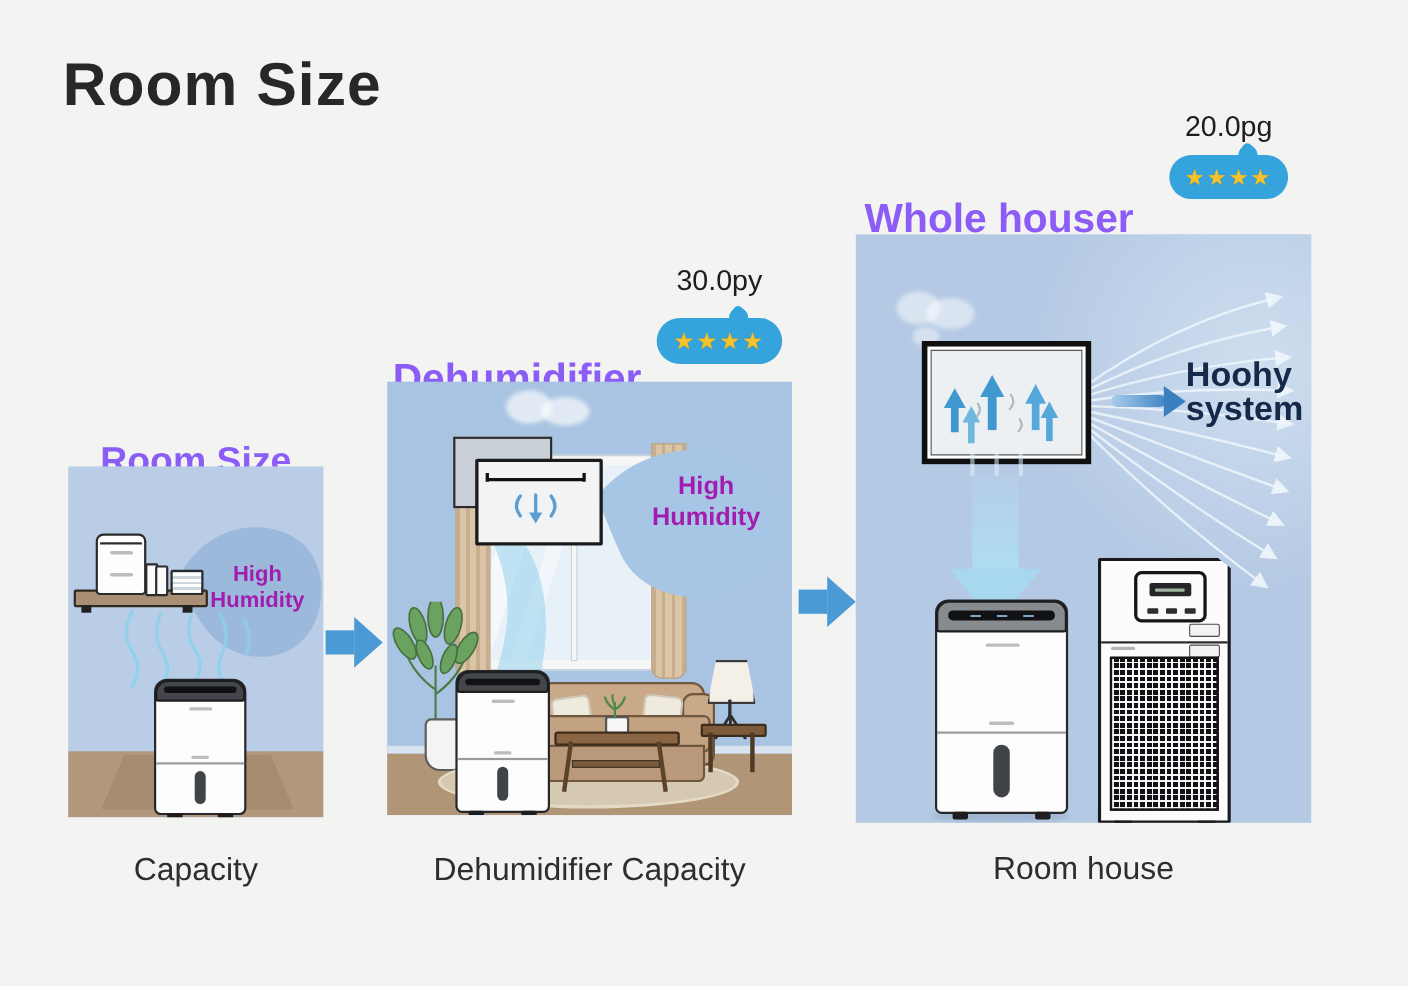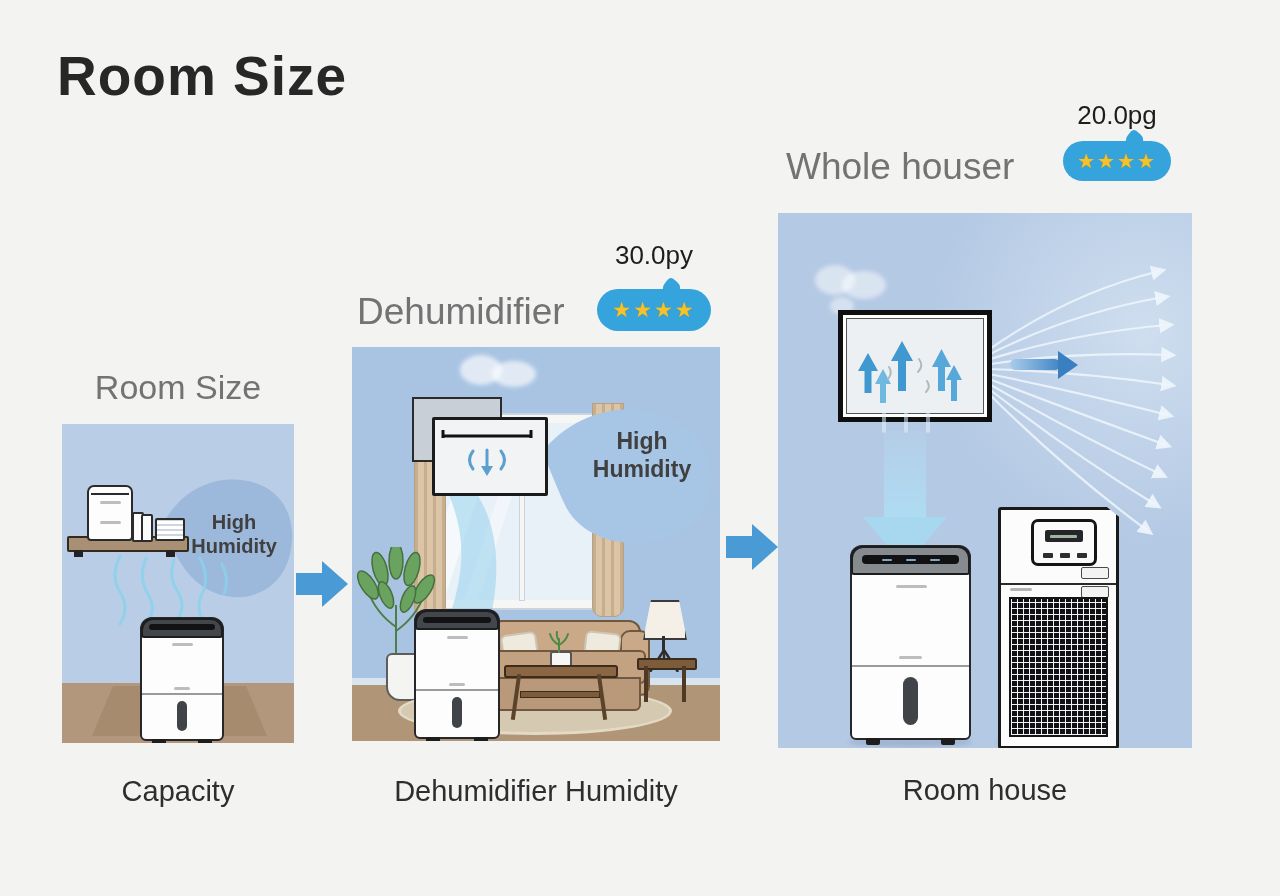--- a/index.html
+++ b/index.html
@@ -6,21 +6,21 @@
   body{
     width:1280px;height:896px;position:relative;overflow:hidden;
     background:#f3f3f2;
     font-family:"Liberation Sans","DejaVu Sans",sans-serif;
     color:#262626;
   }
   .abs{position:absolute;}
 
   
   .main-title{left:57px;top:44px;font-size:55px;font-weight:bold;color:#272727;letter-spacing:1px;}
-  .stage-heading{font-size:37px;font-weight:normal;color:#737373;white-space:nowrap;}
+  .stage-heading{font-size:37px;font-weight:bold;color:#8b5cf6;white-space:nowrap;margin-top:32px;}
   .caption{font-size:29px;color:#2e2e2e;text-align:center;}
   .rating-label{font-size:26px;color:#1d1d1d;text-align:center;}
 
   
   .badge{background:#35a3dc;border-radius:21px;display:flex;align-items:center;justify-content:center;}
   .badge:before{content:"";position:absolute;top:-9px;left:58%;width:17px;height:17px;background:#35a3dc;
     border-radius:4px 8px 2px 8px;transform:rotate(40deg);}
   .stars{font-size:21px;color:#f5c22b;letter-spacing:2px;line-height:1;
     text-shadow:0 0 1px #c9920d;font-family:"DejaVu Sans",sans-serif;}
 
@@ -35,21 +35,21 @@
   .panel-1{left:62px;top:424px;width:232px;height:319px;background:#b9cde6;}
   .panel-2{left:352px;top:347px;width:368px;height:394px;background:#a9c4e2;}
   .panel-3{left:778px;top:213px;width:414px;height:535px;
     background:radial-gradient(circle 280px at 88% 22%, #cfdeef 0%, rgba(207,222,239,0) 75%),#b4c9e4;}
 
   .floor1{left:0;bottom:0;width:100%;height:60px;background:#b2977c;}
   .floor2{left:0;bottom:0;width:100%;height:56px;background:#b09676;}
   .baseboard{left:0;bottom:56px;width:100%;height:7px;background:#d8e4ef;}
 
   
-  .bubble-text{color:#404040;font-weight:bold;text-align:center;}
+  .bubble-text{color:#a21caf;font-weight:bold;text-align:center;}
 
   
   .shelf-board{left:5px;top:112px;width:118px;height:12px;background:#a98f73;border:2px solid #33291e;border-radius:2px;}
   .shelf-foot{width:9px;height:7px;background:#222;top:126px;}
   .appliance{left:25px;top:61px;width:42px;height:52px;background:#fdfdfd;border:2px solid #2a2a2a;border-radius:7px 7px 4px 4px;}
   .appliance .lid{position:absolute;left:2px;right:2px;top:6px;height:0;border-top:2px solid #2a2a2a;}
   .appliance .dash{position:absolute;left:25%;width:50%;height:3px;background:#bdbdbd;border-radius:2px;}
   .book{top:88px;width:8px;background:#fbfbfb;border:2px solid #2b2b2b;border-radius:2px;}
   .mini-box{left:93px;top:94px;width:26px;height:19px;border:2px solid #2b2b2b;border-radius:2px;
     background:repeating-linear-gradient(0deg,#fff 0 3px,#cfd6db 3px 5px);}
@@ -283,21 +283,21 @@
       </div>
     <div class="micro m1"></div>
     <div class="seam"></div>
     <div class="micro m2"></div>
     <div class="pill"></div>
     <div class="foot fl"></div>
     <div class="foot fr"></div>
   </div>
 </div>
 
-<div class="abs caption" style="left:352px;top:775px;width:368px;">Dehumidifier Humidity</div>
+<div class="abs caption" style="left:352px;top:775px;width:368px;">Dehumidifier Capacity</div>
 
 <div class="abs flow-arrow" style="left:726px;top:524px;">
   <div class="shaft"></div>
     <div class="head"></div>
 </div>
 
 <div class="abs rating-label" style="left:1063px;top:100px;width:108px;">20.0pg</div>
 <div class="abs stage-heading" style="left:786px;top:146px;">Whole houser</div>
 <div class="abs badge" style="left:1063px;top:141px;width:108px;height:40px;">
   <span class="stars" style="font-size:20px;">★★★★</span>
@@ -358,20 +358,21 @@
           <path d="M76,44 q5,7 -1,13"></path>
           <path d="M84,66 q4,6 -1,11"></path>
       </g>
     </svg>
   </div>
 
   <div class="abs solid-arrow" style="left:232px;top:138px;width:70px;height:28px;">
     <div class="shaft2"></div>
       <div class="head2"></div>
   </div>
+  <div class="abs hoohy">Hoohy system</div>
 
   <div class="abs streak" style="left:104px;top:192px;height:28px;"></div>
   <div class="abs streak" style="left:126px;top:188px;height:32px;"></div>
   <div class="abs streak" style="left:148px;top:192px;height:28px;"></div>
   <div class="abs down-arrow" style="left:85px;top:218px;width:84px;height:136px;">
     <div class="shaft3"></div>
       <div class="head3"></div>
   </div>
 
   <div class="abs shadow-ell" style="left:70px;top:524px;width:124px;height:10px;"></div>

